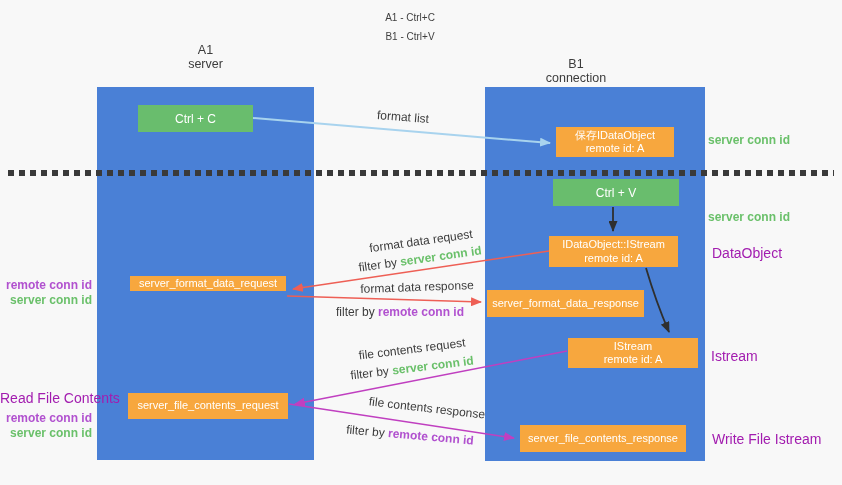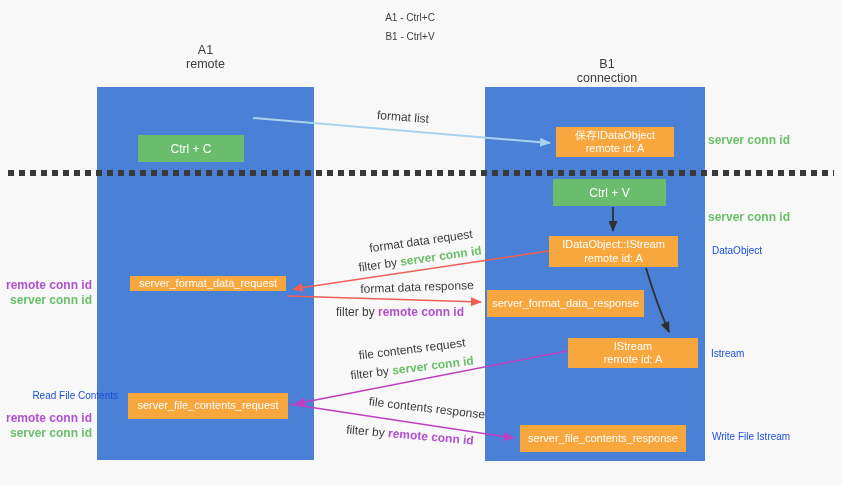--- a/index.html
+++ b/index.html
@@ -4,62 +4,62 @@
 <style>
   html, body { margin: 0; padding: 0; background: #f8f8f8; }
   .canvas {
     position: relative; width: 842px; height: 485px; overflow: hidden;
     background: #f8f8f8; font-family: "Liberation Sans", sans-serif; color: #3c3c3c;
   }
   .title { position: absolute; left: 0; top: 8px; width: 820px; text-align: center;
            font-size: 10px; line-height: 19px; color: #3f3f3f; }
   .col-header { position: absolute; text-align: center; font-size: 12.5px; line-height: 14px; color: #3c3c3c; }
   .hdr-a1 { left: 97px; top: 43px; width: 217px; }
-  .hdr-b1 { left: 497px; top: 57px; width: 220px; }
+  .hdr-b1 { left: 466px; top: 57px; width: 220px; }
   .col { position: absolute; background: #4a80d6; }
   .col-a1 { left: 97px; top: 87px; width: 217px; height: 373px; }
   .col-b1 { left: 485px; top: 87px; width: 220px; height: 374px; }
   .dashed-line { position: absolute; left: 8px; top: 170px; width: 826px; height: 6px;
     background: repeating-linear-gradient(to right, #3a3a3a 0 6px, transparent 6px 11px); }
   .node { position: absolute; display: flex; flex-direction: column; align-items: center;
           justify-content: center; color: #ffffff; text-align: center; white-space: nowrap; }
   .green  { background: #69bd6d; font-size: 12px; }
   .orange { background: #f7a73e; font-size: 11px; line-height: 13.5px; }
-  .b-ctrl-c   { left: 138px; top: 105px; width: 106px; height: 27px; margin-top: 30px; }
+  .b-ctrl-c   { left: 138px; top: 105px; width: 115px; height: 27px; }
   .b-save     { left: 556px; top: 127px; width: 118px; height: 30px; }
-  .b-ctrl-v   { left: 553px; top: 179px; width: 113px; height: 27px; }
+  .b-ctrl-v   { left: 553px; top: 179px; width: 126px; height: 27px; }
   .b-getdata  { left: 549px; top: 236px; width: 129px; height: 31px; }
   .b-fmt-req  { left: 130px; top: 276px; width: 156px; height: 15px; }
   .b-fmt-res  { left: 487px; top: 290px; width: 157px; height: 27px; }
   .b-istream  { left: 568px; top: 338px; width: 130px; height: 30px; }
   .b-file-req { left: 128px; top: 393px; width: 160px; height: 26px; }
   .b-file-res { left: 520px; top: 425px; width: 166px; height: 27px; }
   .arrows { position: absolute; left: 0; top: 0; }
   .alabel { position: absolute; font-size: 12px; white-space: nowrap; color: #3c3c3c;
             transform-origin: center; }
   .key-green  { color: #6ac06a; font-weight: bold; }
   .key-purple { color: #b151cf; font-weight: bold; }
-  .side-label { position: absolute; font-size: 10px; white-space: nowrap; color: #1d4ed8; }
+  .side-label { position: absolute; font-size: 14px; white-space: nowrap; color: #a21caf; }
   .left-block { left: 0; width: 92px; text-align: right; }
   .lbl-green  { color: #6ac06a; font-weight: bold; font-size: 12px; }
   .lbl-purple { color: #b151cf; font-weight: bold; font-size: 12px; }
 </style>
 </head>
 <body>
 
 <div class="canvas">
 
   <div class="title">
     <div>A1 - Ctrl+C</div>
     <div>B1 - Ctrl+V</div>
   </div>
 
   <div class="col-header hdr-a1">
     <div>A1</div>
-    <div>remote</div>
+    <div>server</div>
   </div>
   <div class="col-header hdr-b1">
     <div>B1</div>
     <div>connection</div>
   </div>
 
   <div class="col col-a1"></div>
   <div class="col col-b1"></div>
 
   <div class="dashed-line"></div>

